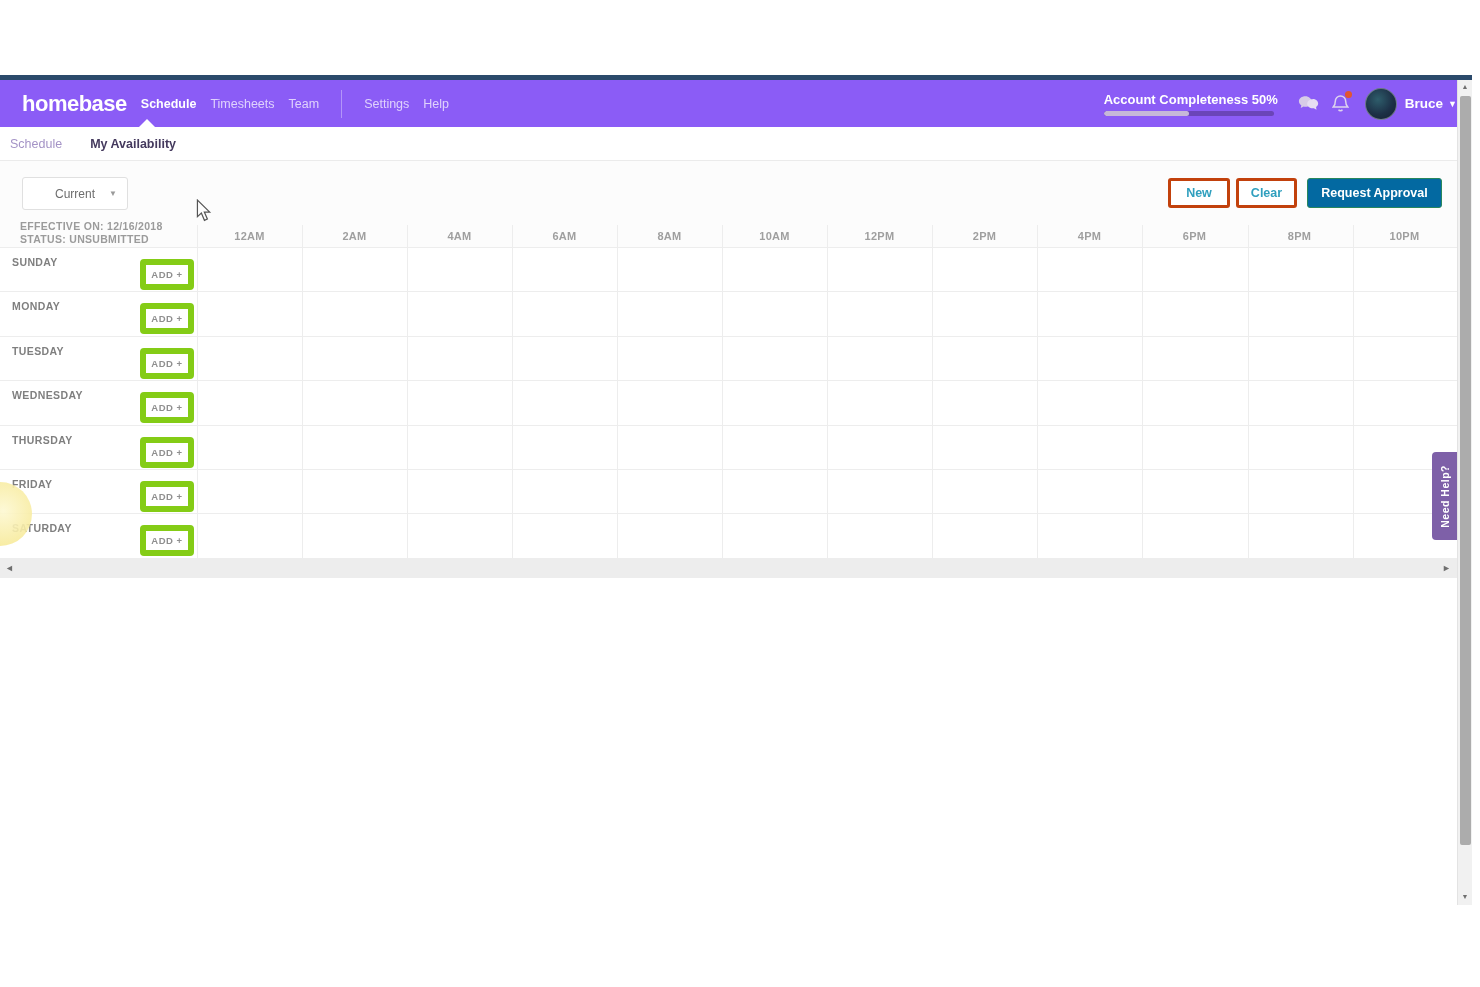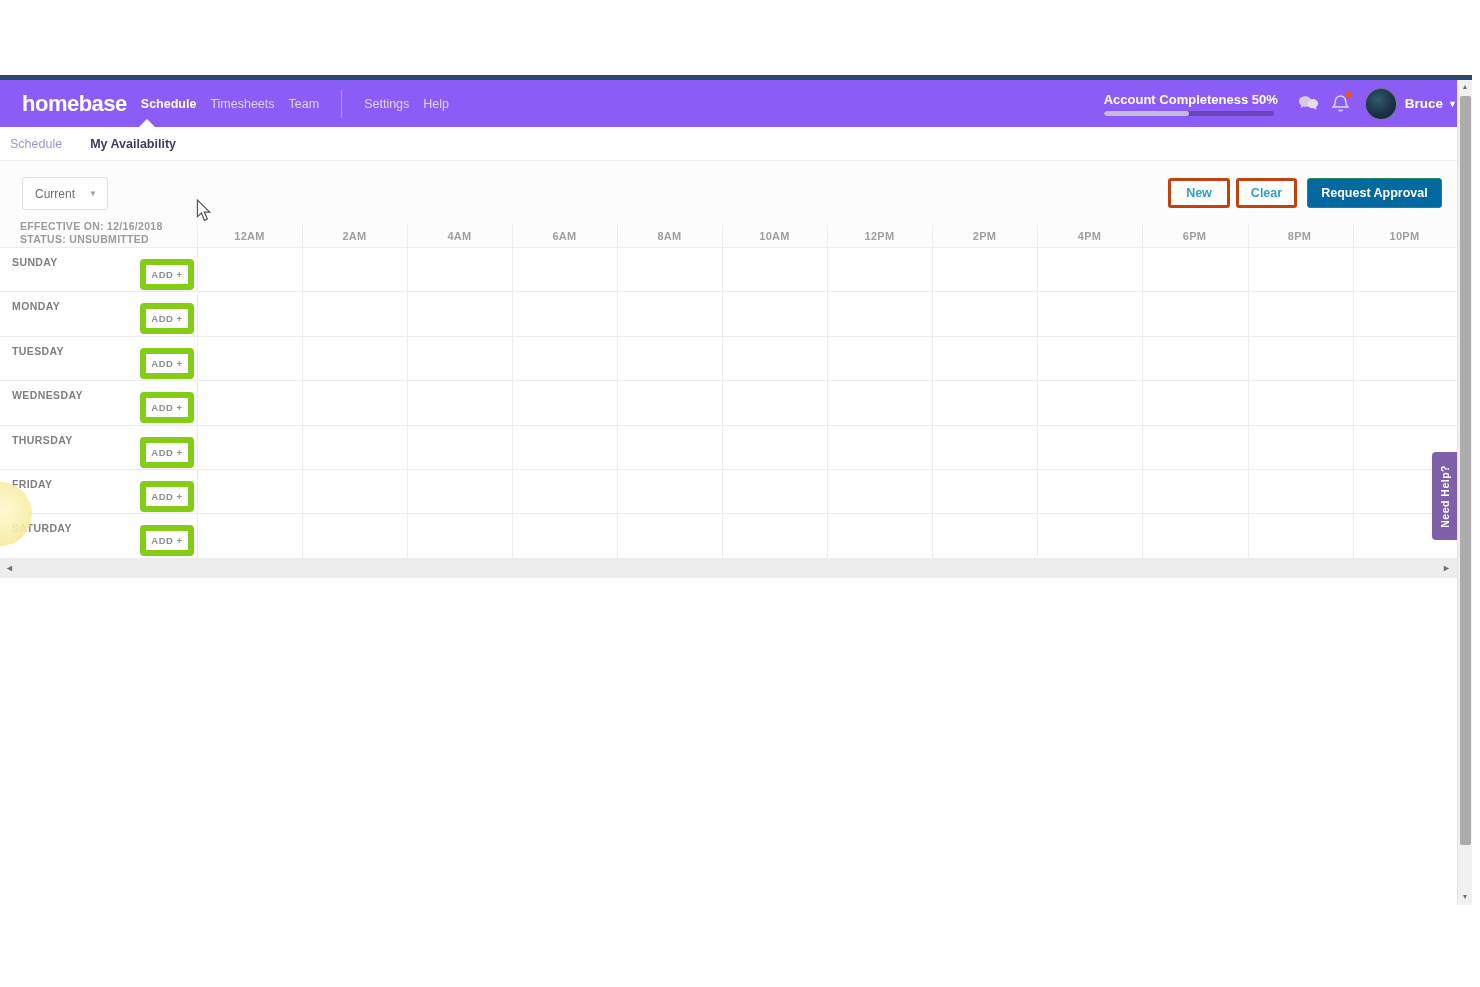--- a/index.html
+++ b/index.html
@@ -32,21 +32,21 @@
 
   
   .subnav{position:absolute;left:0;top:127px;width:1457px;height:33px;background:#fff;border-bottom:1px solid #ebebeb;display:flex;align-items:center;}
   .subtab{font-size:12.5px;margin-left:10px;cursor:pointer;color:#a493c6;}
   .subtab.active{margin-left:28px;color:#453a5e;font-weight:bold;}
 
   
   .panel{position:absolute;left:0;top:161px;width:1457px;height:417px;background:#fcfcfc;}
 
   
-  .dropdown{position:absolute;left:22px;top:177px;width:84px;height:31px;background:#fff;border:1px solid #e0e0e0;border-radius:3px;display:flex;align-items:center;cursor:pointer;}
+  .dropdown{position:absolute;left:22px;top:177px;width:84px;height:31px;background:#fff;border:1px solid #e0e0e0;border-radius:3px;display:flex;align-items:center;cursor:pointer;padding-left:20px;}
   .dropdown .dd-label{font-size:12px;color:#6d6d6d;margin-left:12px;}
   .dropdown .dd-caret{font-size:8px;color:#9a9a9a;margin-left:auto;margin-right:10px;}
   .btn{position:absolute;top:178px;height:30px;border-radius:3px;font-size:12.5px;font-weight:bold;display:flex;align-items:center;justify-content:center;cursor:pointer;box-sizing:border-box;}
   .btn.ghost{background:#fff;border:3px solid #c2410c;color:#2f9fbe;}
   #btn-new{left:1168px;width:62px;}
   #btn-clear{left:1236px;width:61px;}
   #btn-approve{left:1307px;width:135px;background:#0369a1;border:1px solid #28875d;color:#fff;}
 
   
   .meta{position:absolute;left:20px;top:220px;font-size:10.5px;font-weight:bold;color:#9b9b9b;letter-spacing:0.3px;line-height:13px;}

